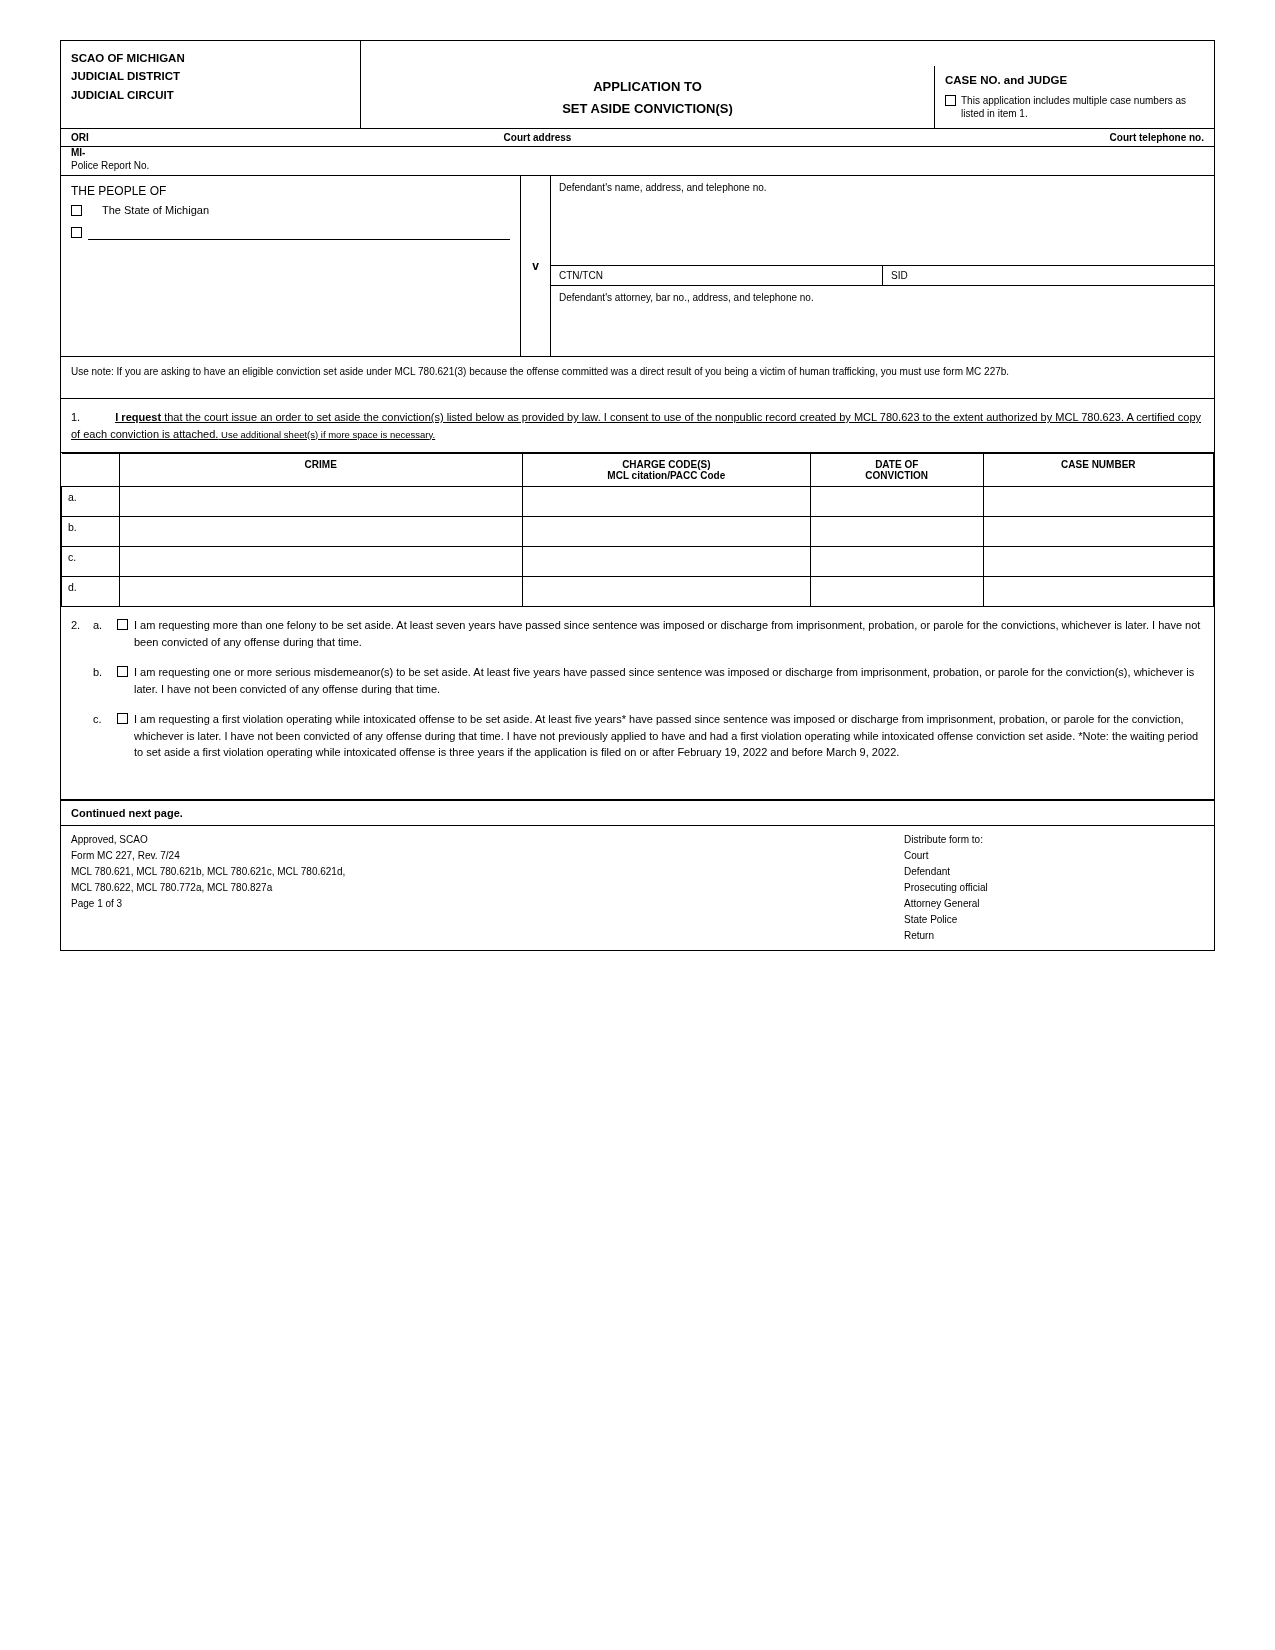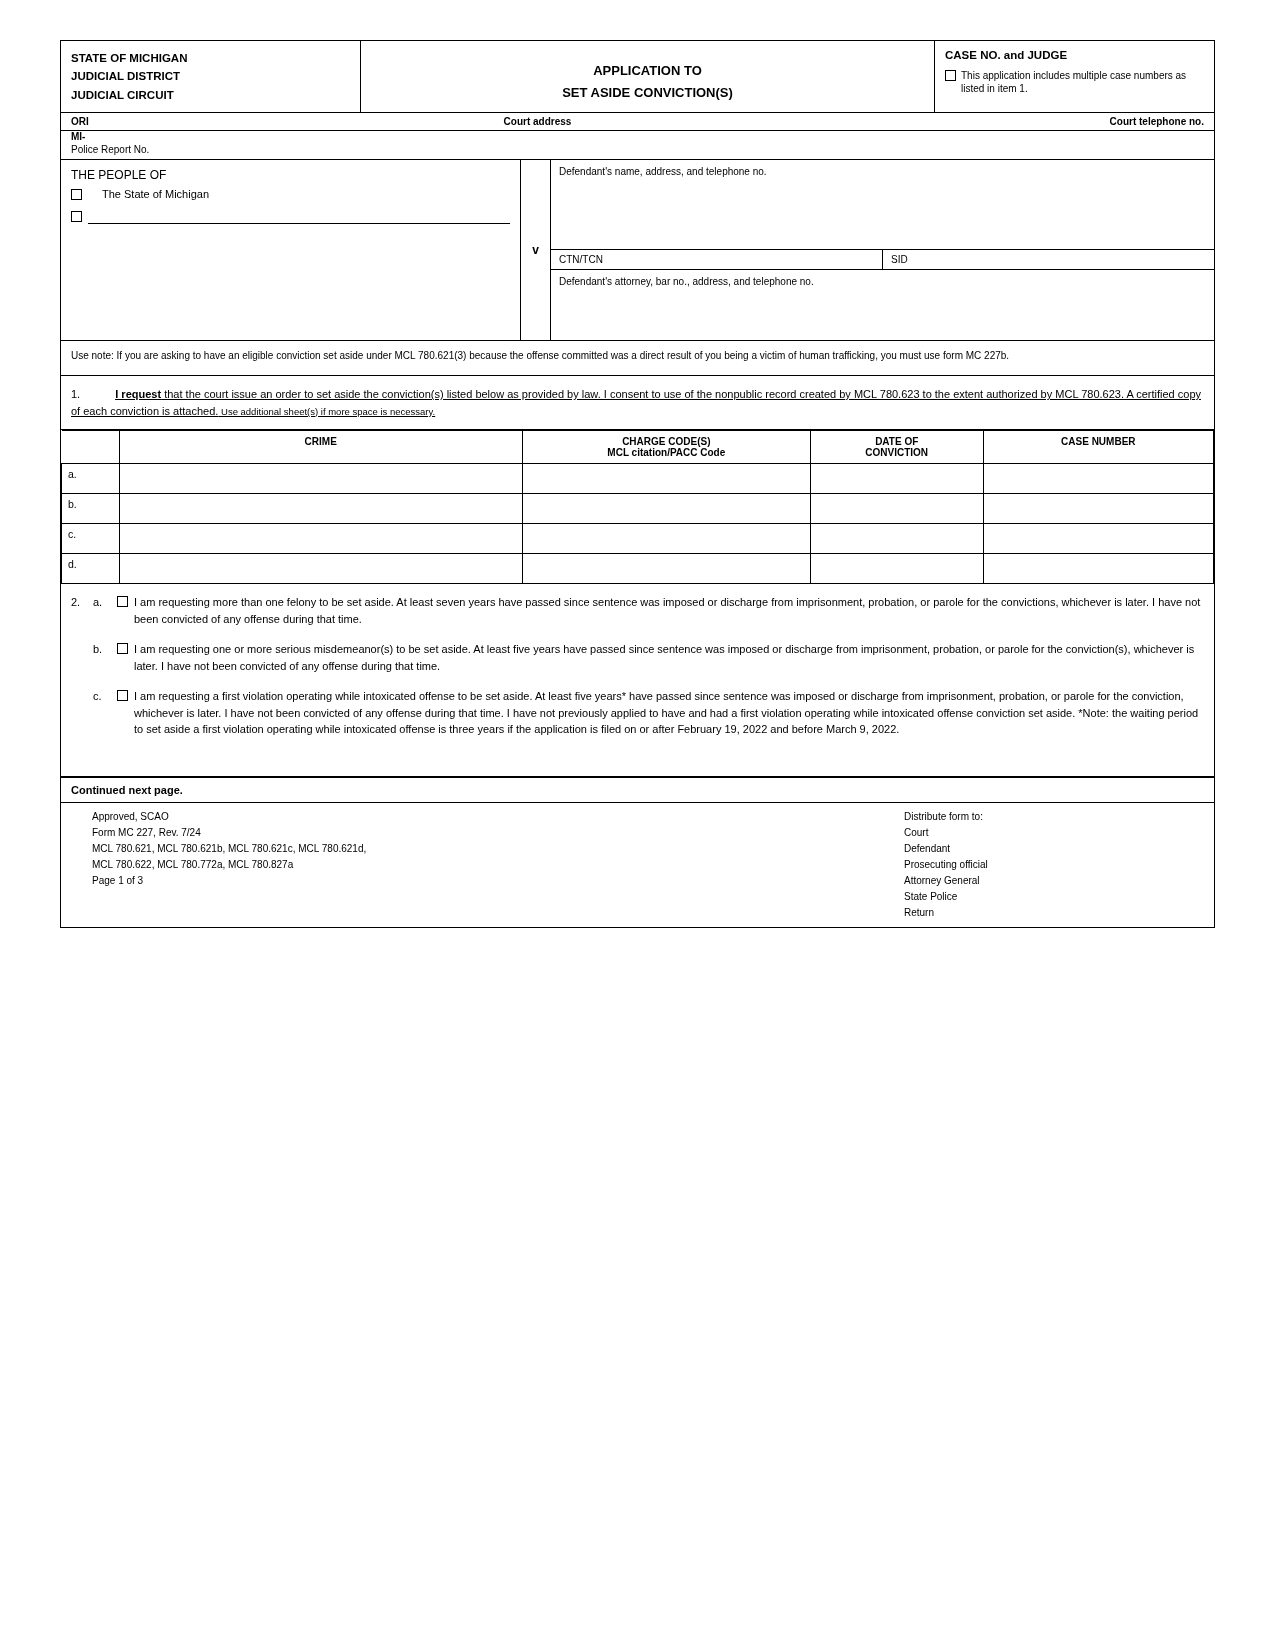--- a/index.html
+++ b/index.html
@@ -38,20 +38,21 @@
       line-height: 1.7;
       display: flex;
       align-items: flex-end;
       justify-content: center;
     }
     .header-right {
       width: 280px;
       border-left: 1.5px solid #000;
       padding: 8px 10px;
       font-size: 11px;
+      margin-top: 25px;
     }
     .header-right-title {
       font-weight: bold;
       font-size: 11.5px;
       margin-bottom: 8px;
     }
     .checkbox-row {
       display: flex;
       align-items: flex-start;
       gap: 5px;
@@ -169,21 +170,21 @@
       padding: 4px 8px;
       font-size: 10px;
     }
     .defendant-attorney-box {
       padding: 6px 8px;
       font-size: 10px;
       min-height: 70px;
     }
     
     .use-note-section {
-      padding: 8px 10px 6px 10px;
+      padding: 8px 10px 13px 10px;
       font-size: 10px;
       line-height: 1.4;
       border-top: 1px solid #000;
       border-bottom: 1px solid #000;
     }
     .use-note-para {
       margin-bottom: 6px;
     }
     
     .section-1 {
@@ -260,37 +261,36 @@
     
     .footer-row {
       border-top: 1.5px solid #000;
       display: flex;
       padding: 6px 10px;
       font-size: 10px;
     }
     .footer-left {
       flex: 1;
       line-height: 1.6;
-      margin-left: 21px;
     }
     .footer-right {
       width: 300px;
       line-height: 1.6;
     }
     .bold { font-weight: bold; }
     .underline { text-decoration: underline; }
   </style>
 </head>
 <body>
 
 <div class="outer-border">
 
   <div class="header-row">
     <div class="header-left">
-      <span>STATE OF MICHIGAN</span><br>
+      <span>SCAO OF MICHIGAN</span><br>
       <span>JUDICIAL DISTRICT</span><br>
       <span>JUDICIAL CIRCUIT</span>
     </div>
     <div class="header-center">
       <div>
         <div>APPLICATION TO</div>
         <div>SET ASIDE CONVICTION(S)</div>
       </div>
     </div>
     <div class="header-right">

